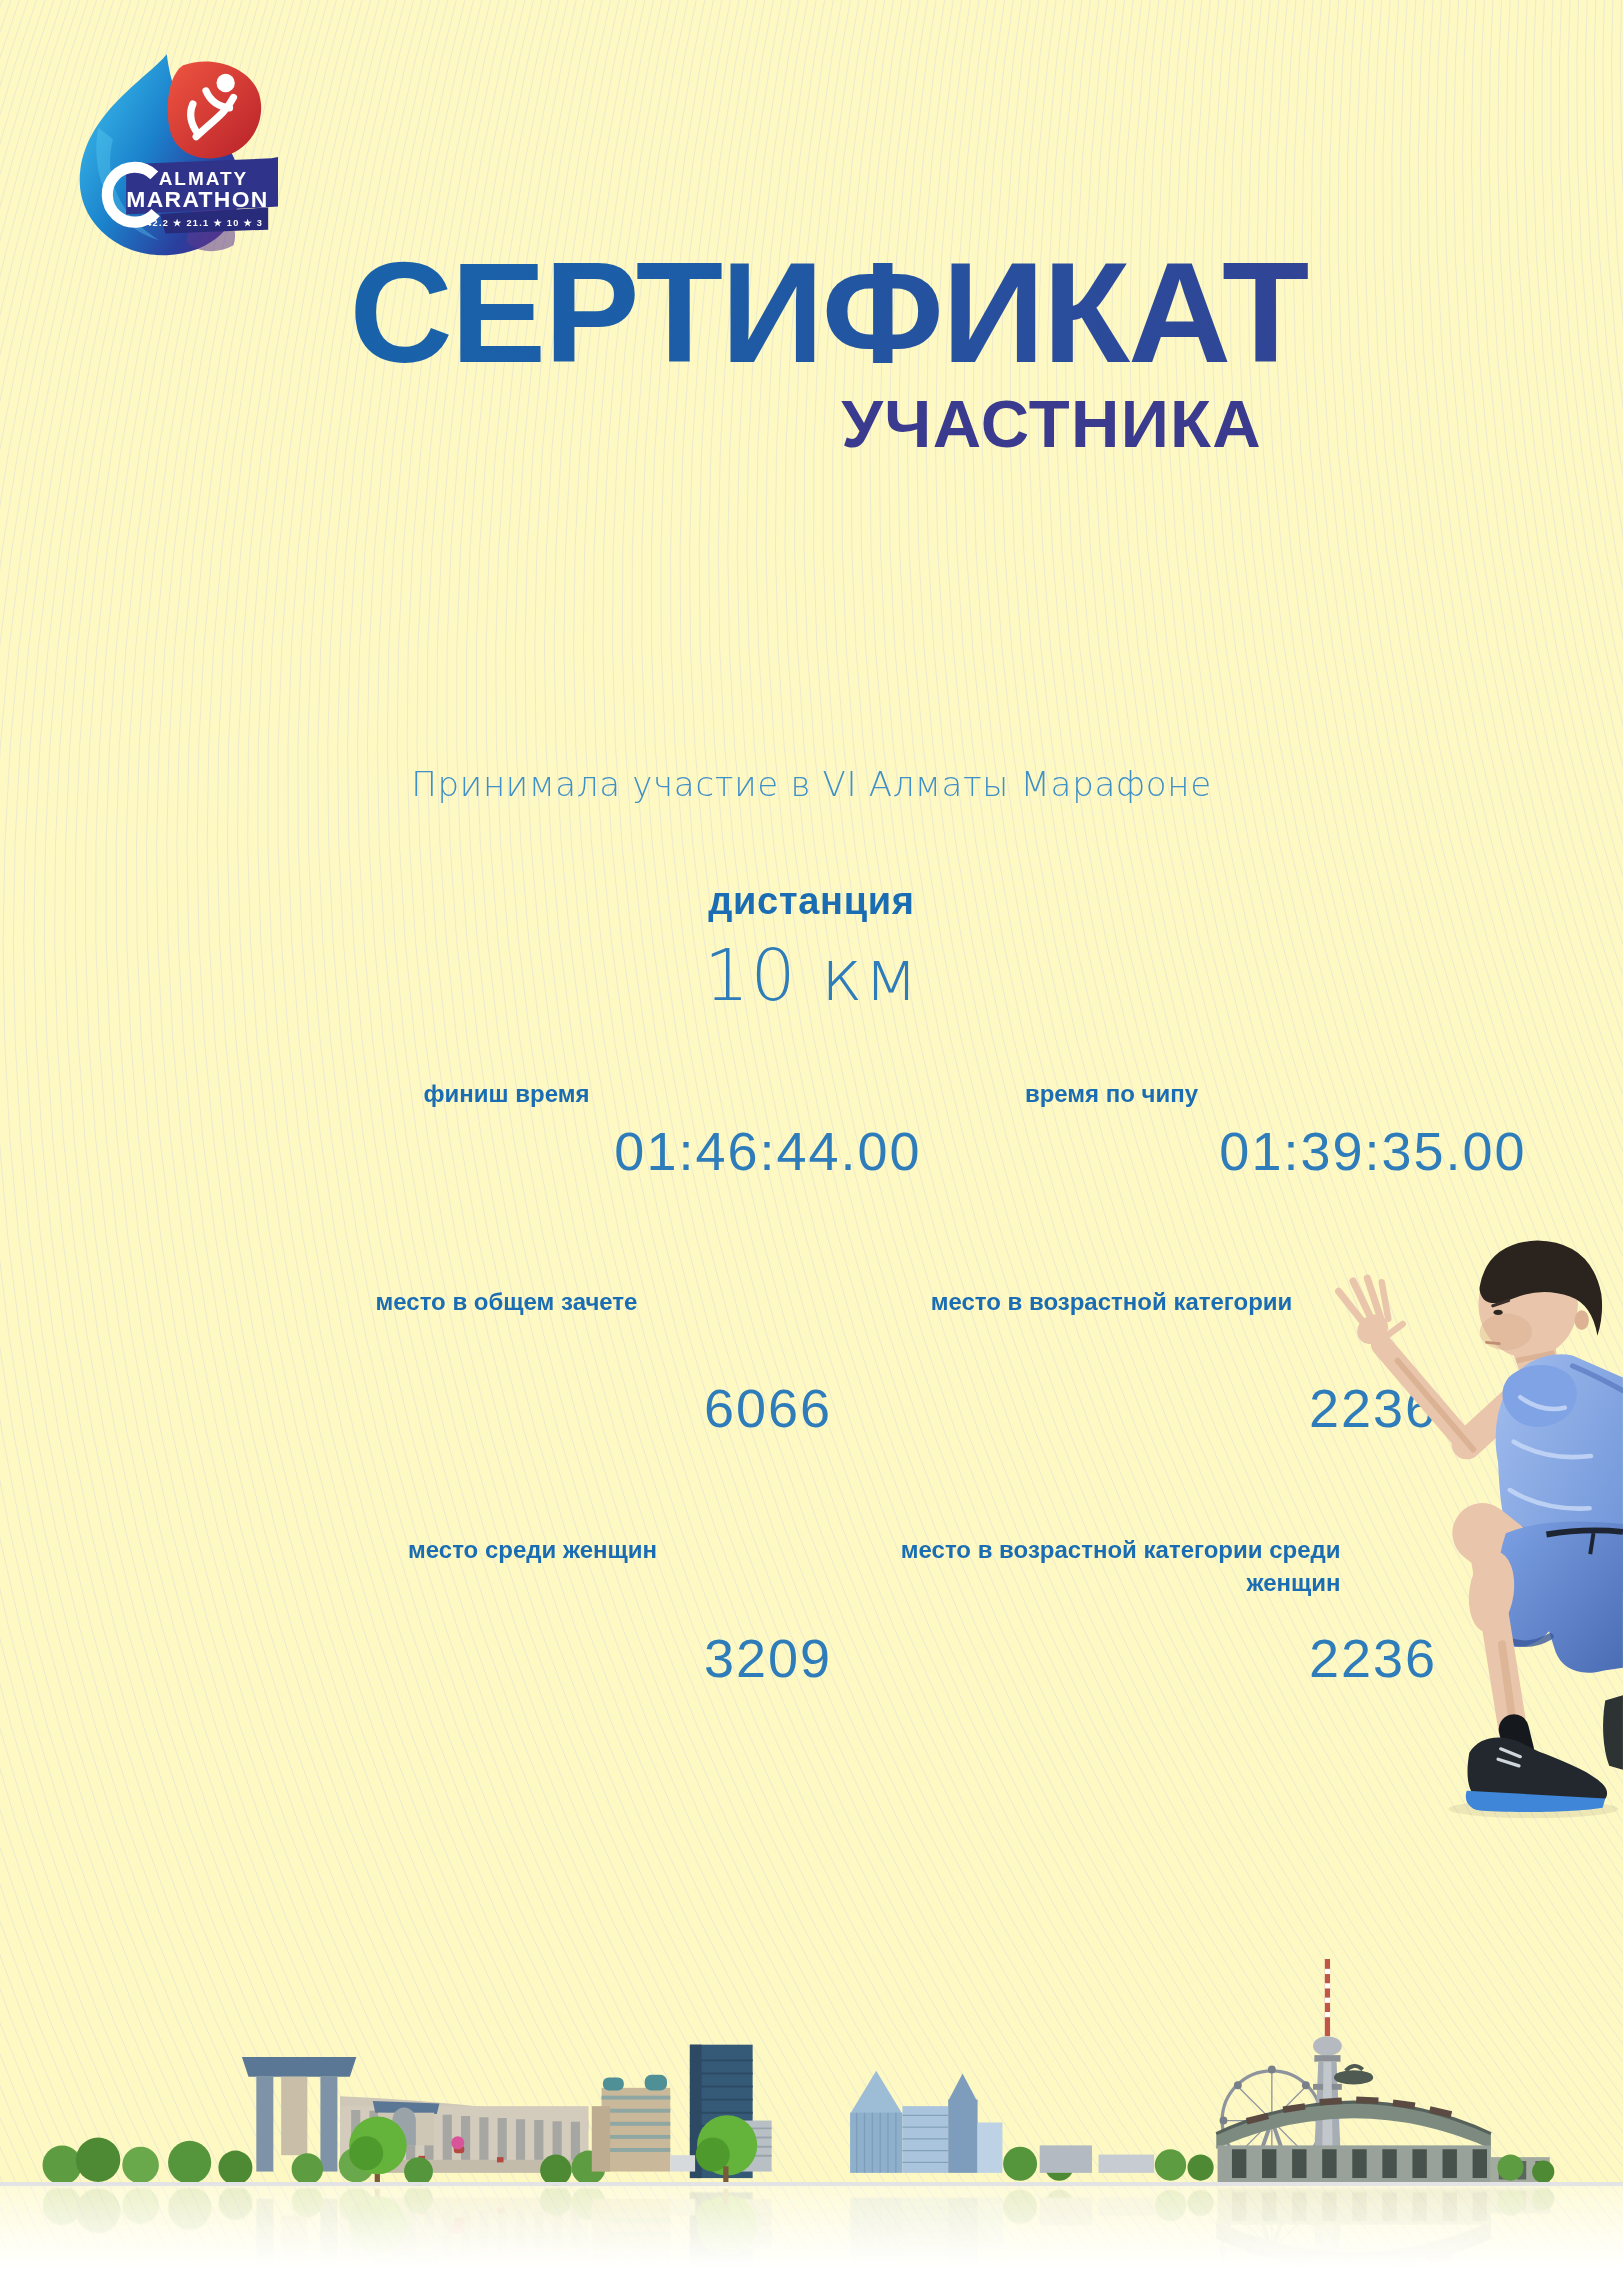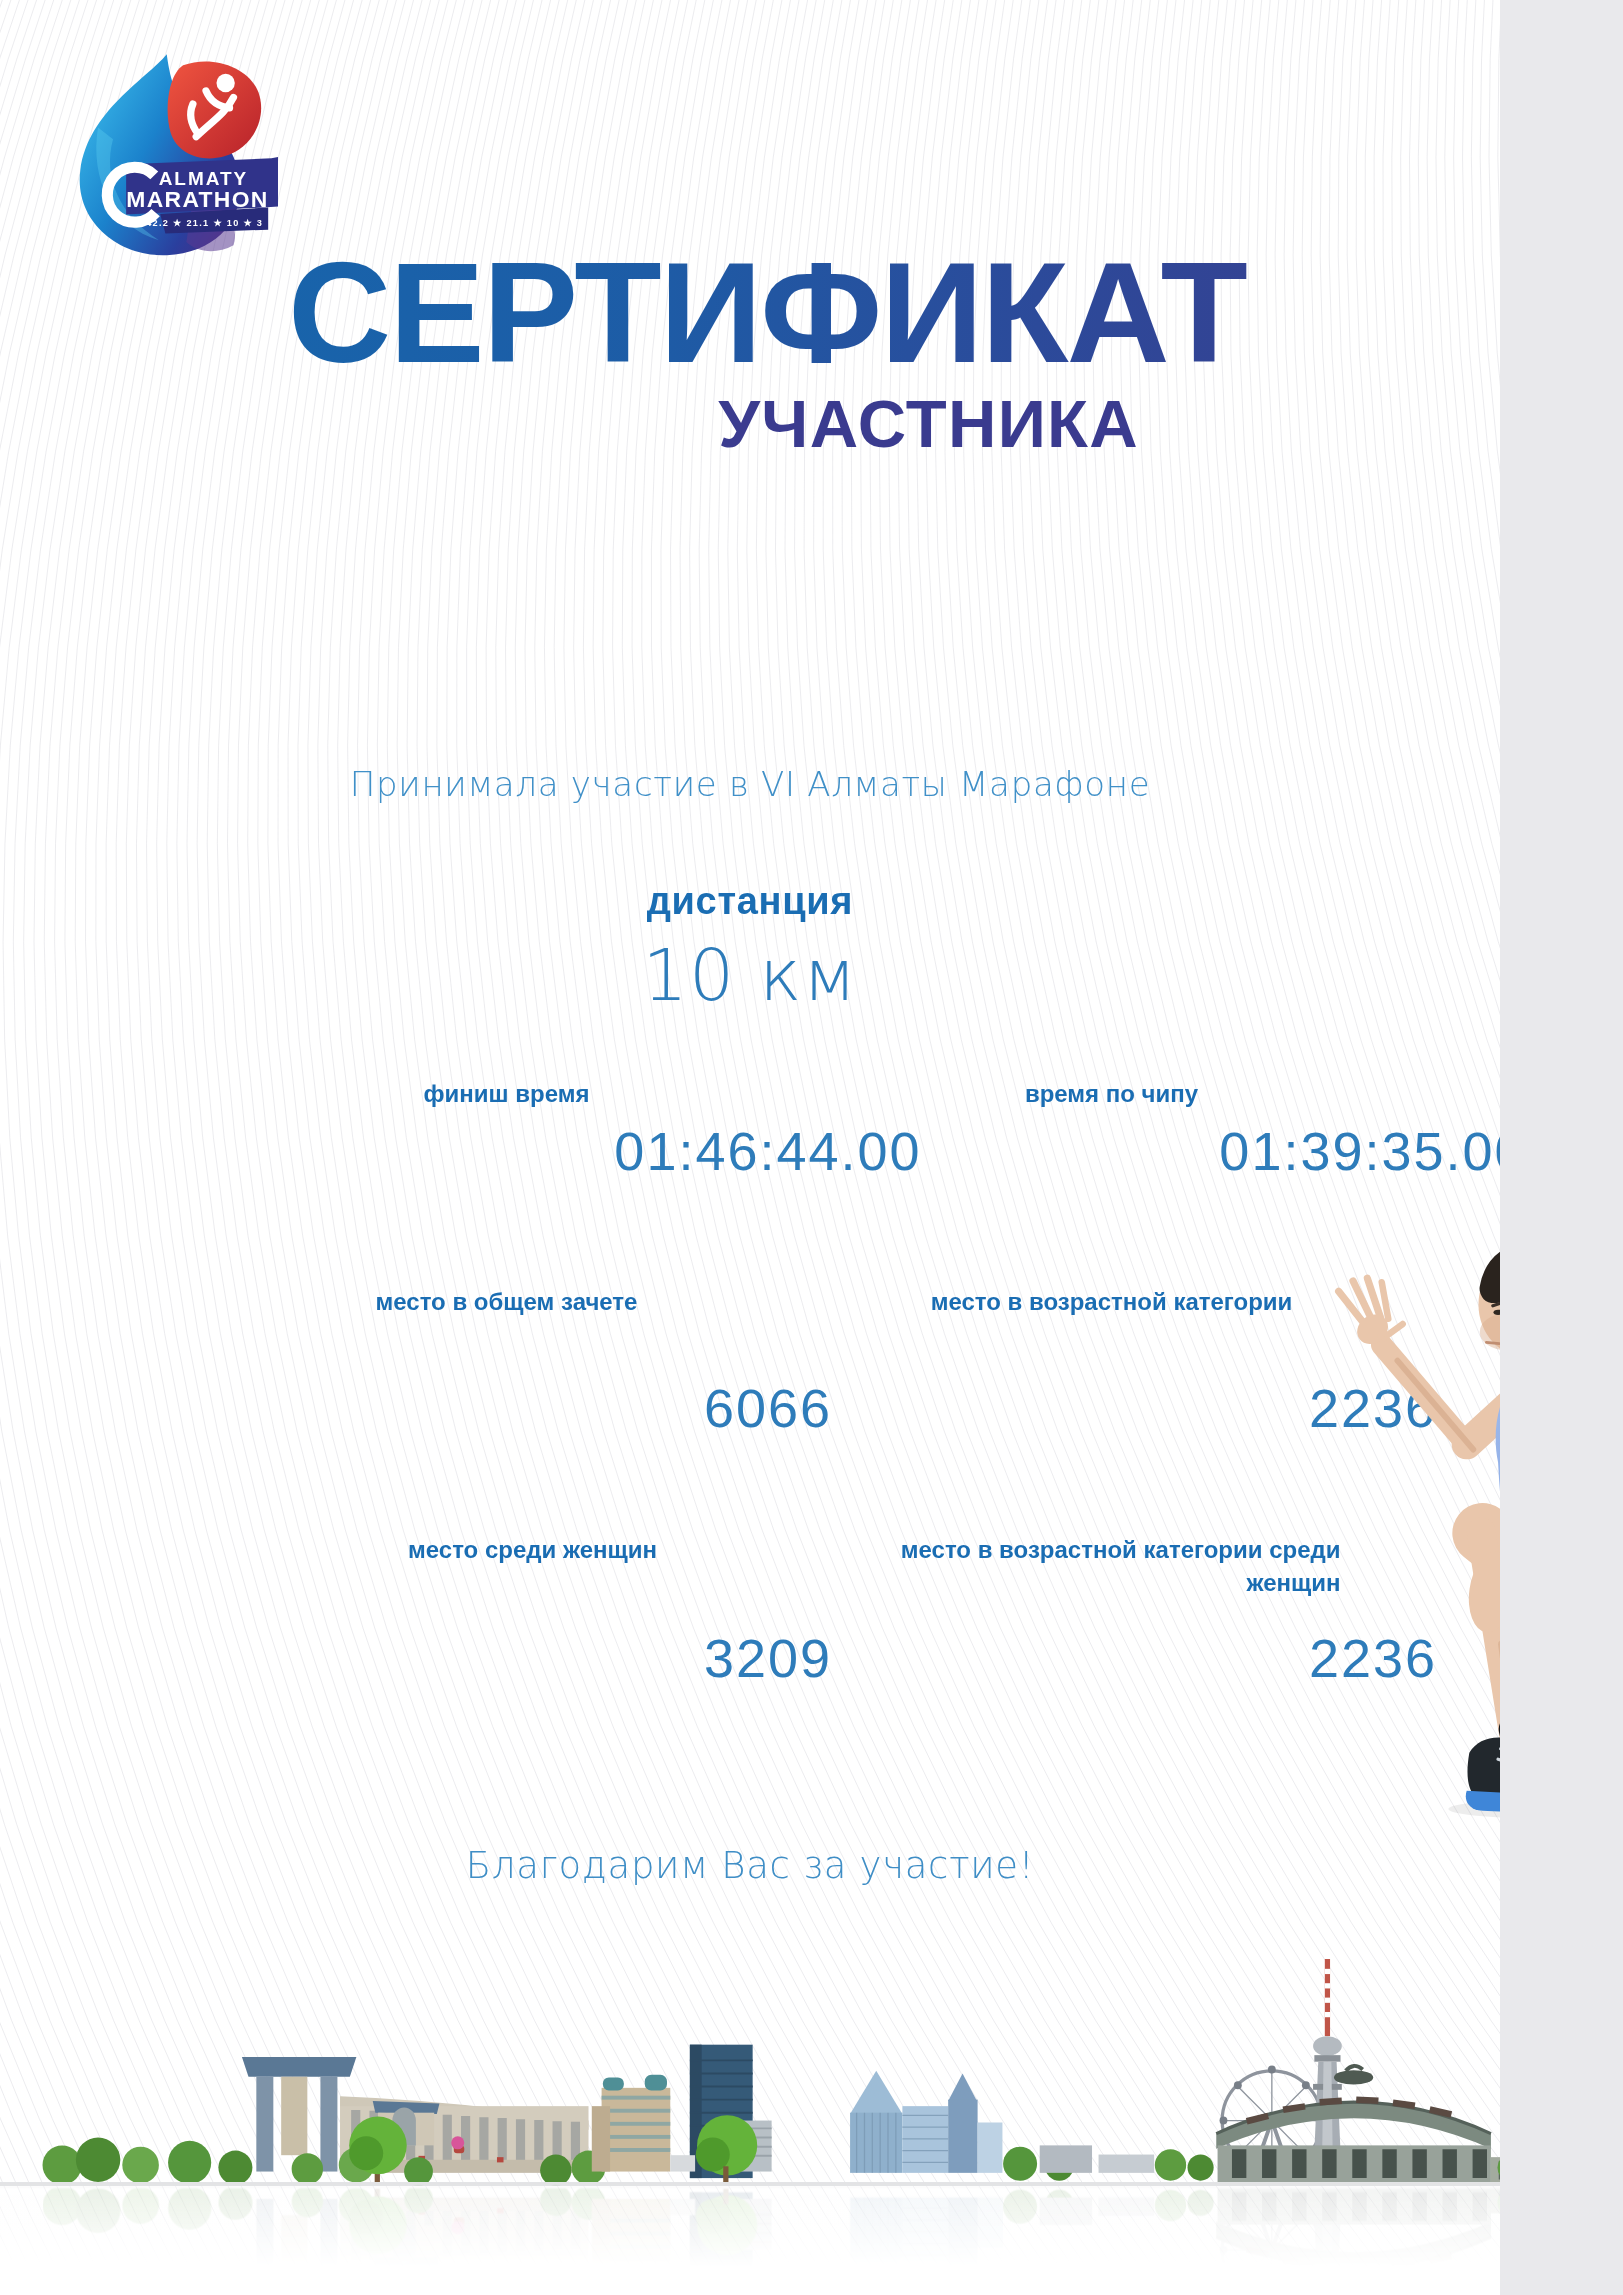--- a/index.html
+++ b/index.html
@@ -1,17 +1,17 @@
 <!DOCTYPE html>
 <html style="font-size:10.5px"><head>
 <meta charset="utf-8">
 <style>
   html,body{margin:0;padding:0;background:#e9e9ec;}
-  .page{position:relative;width:1491px;height:2295px;overflow:hidden;background:#ffffff;
-        font-family:"Liberation Sans",sans-serif;padding-left:9px;}
+  .page{position:relative;width:1623px;height:2295px;overflow:hidden;background:#fef9c3;
+        font-family:"Liberation Sans",sans-serif;}
   #guilloche{position:absolute;left:0;top:0;width:1623px;height:2295px;pointer-events:none;}
   .abs{position:absolute;}
   .center{left:0;width:100%;text-align:center;}
 
   .title{top:241px;font-weight:700;font-size:143px;line-height:1;letter-spacing:-2px;
          background:linear-gradient(90deg,#1569ae 0%,#1d5ca6 42%,#2c4a9a 68%,#3b3a8c 100%);
          -webkit-background-clip:text;background-clip:text;color:transparent;margin-left:17px;}
   .subtitle{top:390px;right:361px;font-weight:700;font-size:67px;line-height:1;
             letter-spacing:1.3px;color:#3a3b8f;}
   .name{top:568px;font-family:"DejaVu Serif",serif;font-style:italic;font-weight:400;
@@ -132,21 +132,20 @@
     <span class="stat"><span class="val">3209</span></span>
     </div>
 
   <div class="stat col-r row3">
     <div class="lbl wide">место в возрастной категории среди женщин</div>
     </div>
   <div class="statval col-r row3v">
     <span class="stat"><span class="val">2236</span></span>
     </div>
 
-  <div class="abs center thanks">Благодарим Вас за участие!</div>
 
   <svg id="runner" class="abs" viewBox="0 0 497 915">
     <defs>
       <linearGradient id="shirtG" x1="0" y1="0" x2="1" y2="0.9">
         <stop offset="0" stop-color="#a2bdee"></stop>
           <stop offset="1" stop-color="#6e94d8"></stop>
       </linearGradient>
       <linearGradient id="shortsG" x1="0" y1="0" x2="1" y2="1">
         <stop offset="0" stop-color="#7da1e4"></stop>
           <stop offset="1" stop-color="#4a6cb4"></stop>

